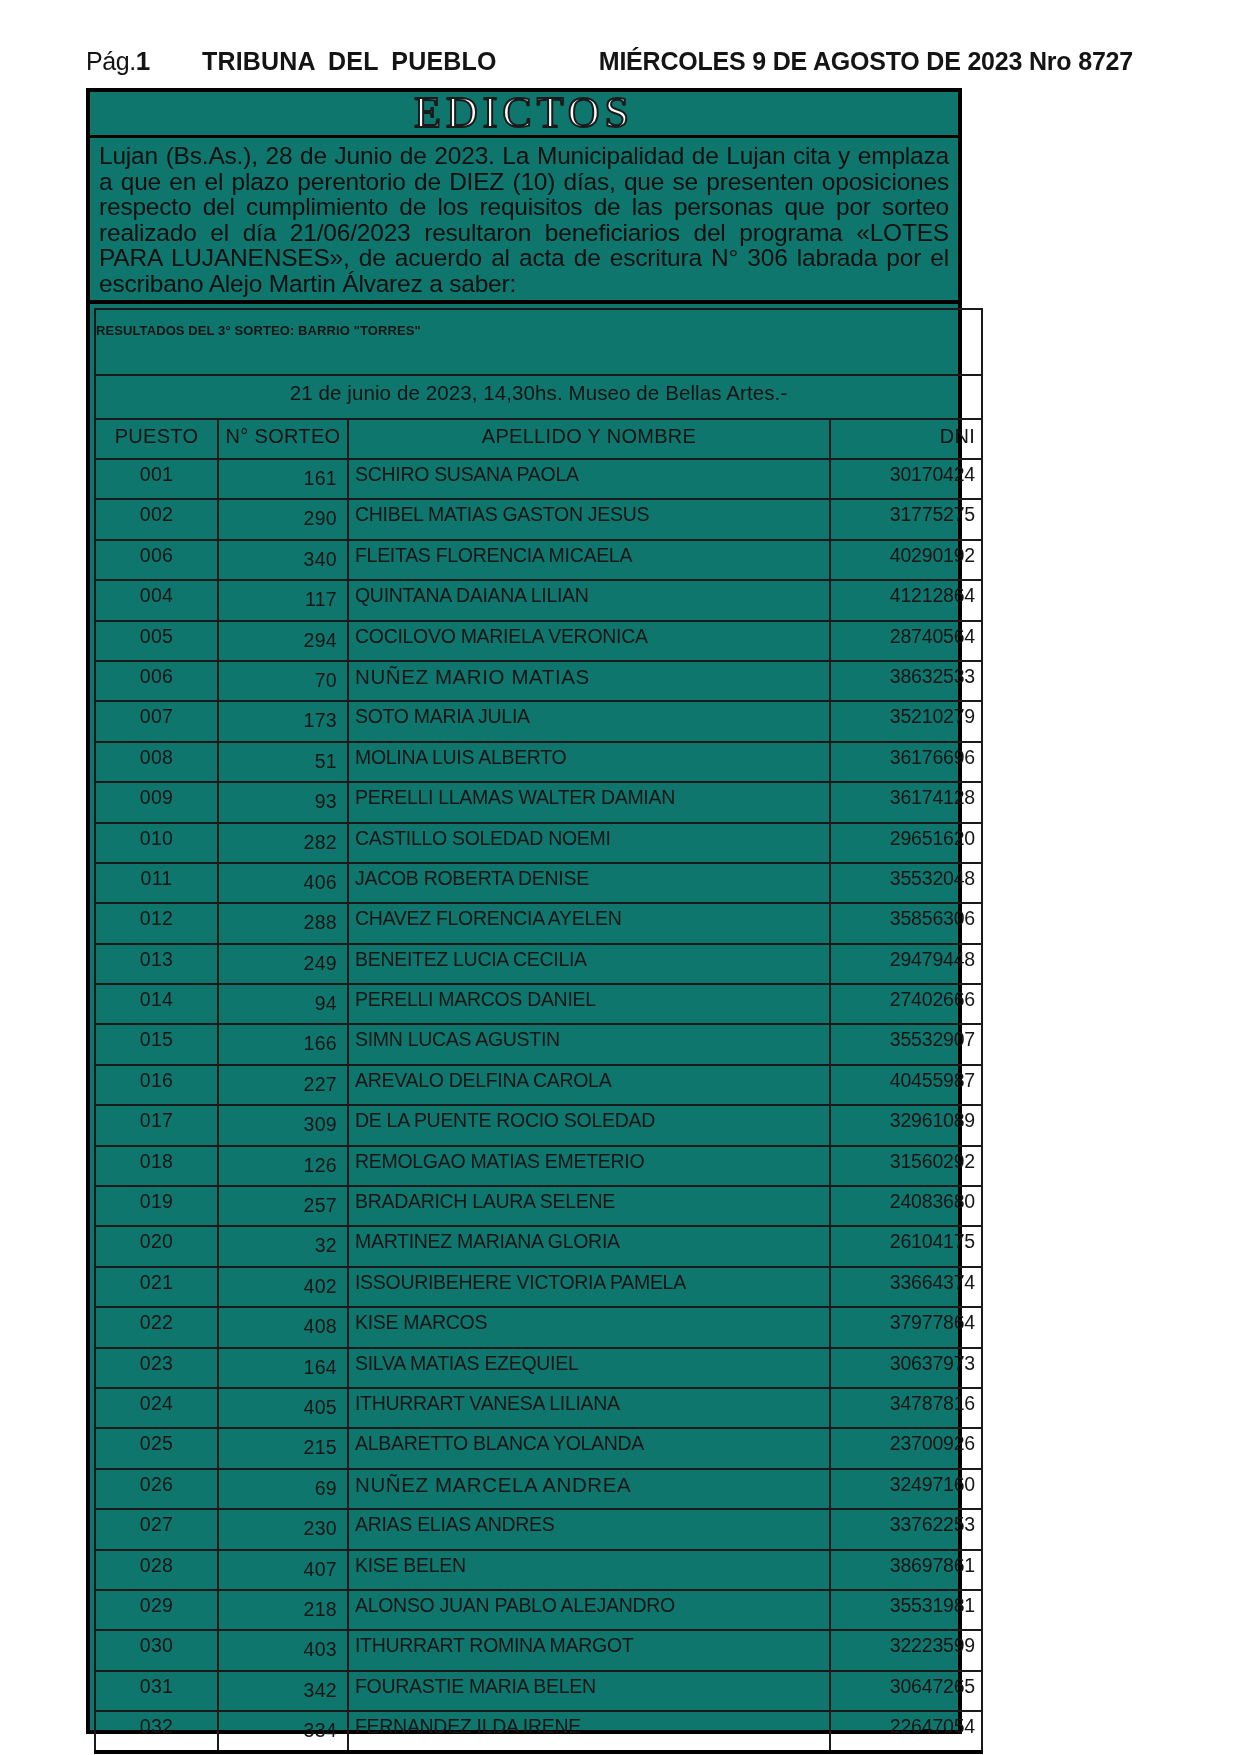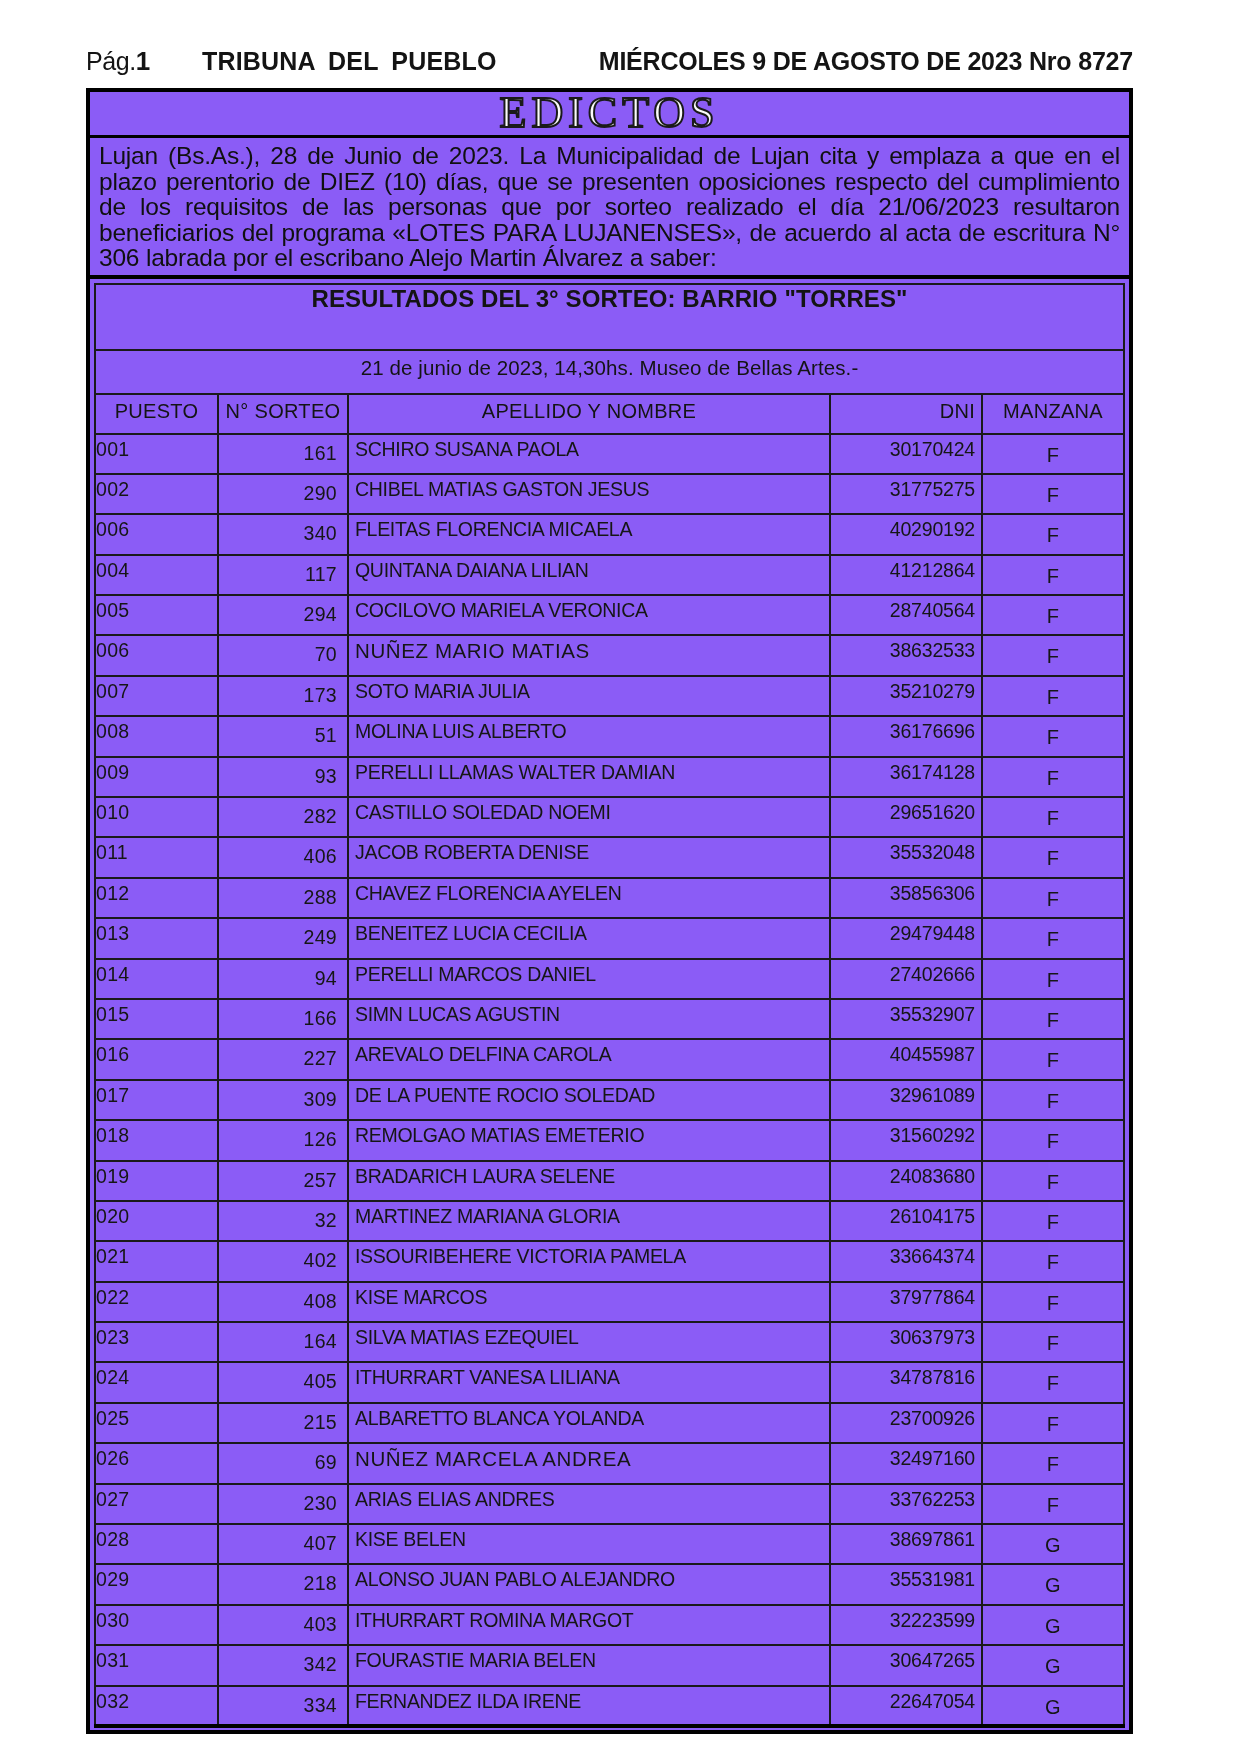--- a/index.html
+++ b/index.html
@@ -13,22 +13,22 @@
     font-size:25px; letter-spacing:-0.4px; white-space:nowrap;
   }
   .ph-left{ display:flex; align-items:baseline; }
   .ph-pag{ font-weight:400; }
   .ph-num{ font-weight:700; font-size:26px; }
   .ph-pub{ font-weight:700; margin-left:52px; word-spacing:6px; letter-spacing:0.2px;}
   .ph-issue{ font-weight:700; letter-spacing:-0.2px; }
 
   
   .main-box{
-    position:absolute; left:86px; top:88px; width:1047px; height:1646px;
-    border:4px solid #000; background:#8b5cf6;
+    position:absolute; left:86px; top:88px; width:876px; height:1646px;
+    border:4px solid #000; background:#0f766e;
   }
 
   .edictos-band{
     height:46px; border-bottom:3px solid #000; text-align:center; overflow:visible;
   }
   .edictos-title{
     display:inline-block; font-family:"Liberation Serif", serif;
     font-size:44px; line-height:42px; letter-spacing:5px;
     color:#fbfbfb; -webkit-text-stroke:2px #1a1a1a;
     text-shadow:0 0 1px #333;
@@ -43,35 +43,35 @@
 
   
   .table-wrap{ margin:4px 4px 0 4px; }
   table{ width:100%; border-collapse:collapse; table-layout:fixed; }
   col.c-puesto{ width:123px; } col.c-sorteo{ width:130px; }
   col.c-nombre{ width:482px; } col.c-dni{ width:152px; } col.c-manzana{ width:auto; }
 
   td,th{ border:2px solid #1a1a1a; vertical-align:top; overflow:hidden; white-space:nowrap; }
 
   .t-title td{
-    height:66px; text-align:center; font-weight:700; font-size:24px;
-    padding-top:0; letter-spacing:0.1px;
+    height:66px; text-align:left; font-weight:700; font-size:13px;
+    padding-top:13px; letter-spacing:0.1px;
   }
   .t-subtitle td{
     height:44px; text-align:center; font-weight:400; font-size:20.5px;
     padding-top:5px; letter-spacing:0.1px;
   }
   .t-head th{
     height:40px; font-weight:400; font-size:20px; padding-top:5px; letter-spacing:0.3px;
   }
   .t-head th.h-center{ text-align:center; }
   .t-head th.h-right { text-align:right; padding-right:6px; }
 
   .t-row td{ height:40.4px; font-size:19.5px; letter-spacing:-0.3px; color:#161616;}
-  .t-row td.puesto  { text-align:left; padding-top:3px; letter-spacing:0.3px;}
+  .t-row td.puesto  { text-align:center; padding-top:3px; letter-spacing:0.3px;}
   .t-row td.sorteo  { text-align:right;  padding-top:7px; padding-right:10px; letter-spacing:0.3px;}
   .t-row td.nombre  { text-align:left;   padding-top:3px; padding-left:6px; }
   .t-row td.dni     { text-align:right;  padding-top:3px; padding-right:6px; letter-spacing:-0.2px;}
   .t-row td.manzana { text-align:center; padding-top:9px; font-size:20px; letter-spacing:0.5px;}
   .t-row.serif-name td.nombre{
     font-family:Liberation Sans, sans-serif; font-size:20.5px; letter-spacing:0.6px;
   }
   table{ border-bottom:4px solid #000; }
 </style>
 </head>

